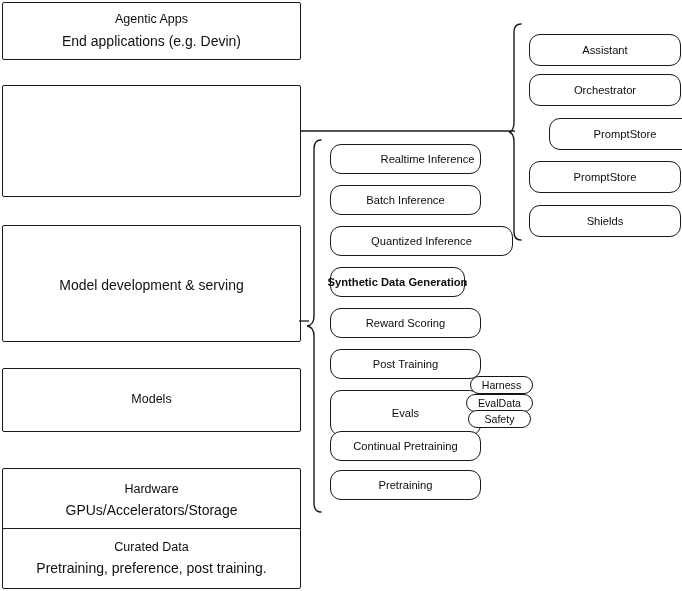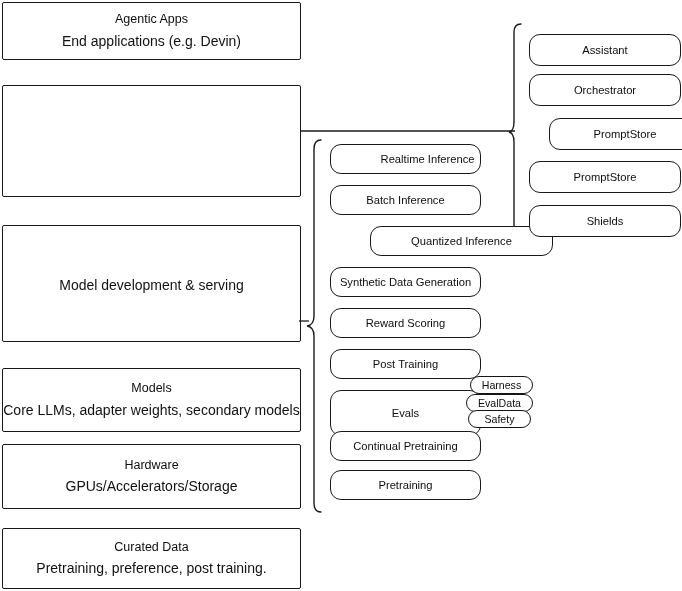--- a/index.html
+++ b/index.html
@@ -89,23 +89,22 @@
         <div class="layer-title">Agentic Apps</div>
         <div class="layer-sub">End applications (e.g. Devin)</div>
       </div>
       <div class="box layer-box" style="left: 2px; top: 85px; width: 299px; height: 112px;">
       </div>
       <div class="box layer-box" style="left: 2px; top: 225px; width: 299px; height: 117px;">
         <div class="layer-sub">Model development &amp; serving</div>
       </div>
       <div class="box layer-box" style="left: 2px; top: 368px; width: 299px; height: 64px;">
         <div class="layer-title">Models</div>
-        <div class="layer-sub">Core LLMs, adapter weights, secondary models</div>
       </div>
-      <div class="box layer-box" style="left: 2px; top: 444px; width: 299px; height: 65px;">
+      <div class="box layer-box" style="left: 2px; top: 468px; width: 299px; height: 65px;">
         <div class="layer-title">Hardware</div>
         <div class="layer-sub">GPUs/Accelerators/Storage</div>
       </div>
       <div class="box layer-box" style="left: 2px; top: 528px; width: 299px; height: 61px;">
         <div class="layer-title">Curated Data</div>
         <div class="layer-sub">Pretraining, preference, post training.</div>
       </div>
     </div>
 
   <div class="connector" style="left:301px; top:124px; width:214px; height:14px;">
@@ -132,24 +131,24 @@
     </svg>
   </div>
 
   <div id="toolchain-root">
       <div class="box comp-box" style="left: 330px; top: 144px; width: 151px; height: 30px; padding-left: 44px;">
         <div class="comp-label">Realtime Inference</div>
       </div>
       <div class="box comp-box" style="left: 330px; top: 185px; width: 151px; height: 30px;">
         <div class="comp-label">Batch Inference</div>
       </div>
-      <div class="box comp-box" style="left: 330px; top: 226px; width: 183px; height: 30px; margin-left: 40px;">
+      <div class="box comp-box" style="left: 330px; top: 226px; width: 183px; height: 30px;">
         <div class="comp-label">Quantized Inference</div>
       </div>
-      <div class="box comp-box" style="left: 330px; top: 267px; width: 151px; height: 30px;">
+      <div class="box comp-box" style="left: 330px; top: 267px; width: 135px; height: 30px; font-weight: bold;">
         <div class="comp-label">Synthetic Data Generation</div>
       </div>
       <div class="box comp-box" style="left: 330px; top: 308px; width: 151px; height: 30px;">
         <div class="comp-label">Reward Scoring</div>
       </div>
       <div class="box comp-box" style="left: 330px; top: 349px; width: 151px; height: 30px;">
         <div class="comp-label">Post Training</div>
       </div>
       <div class="box comp-box" style="left: 330px; top: 390px; width: 151px; height: 46px;">
         <div class="comp-label">Evals</div>

